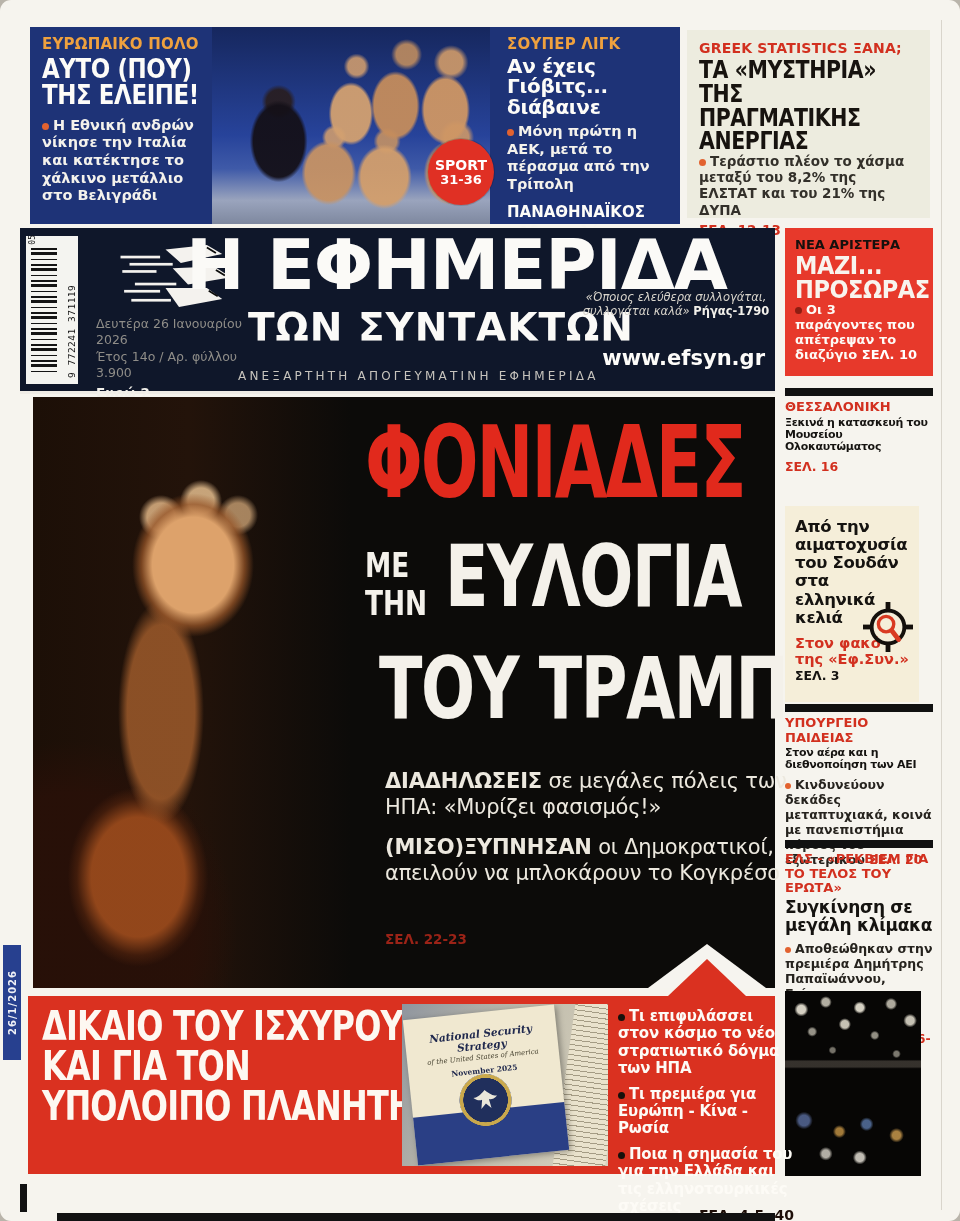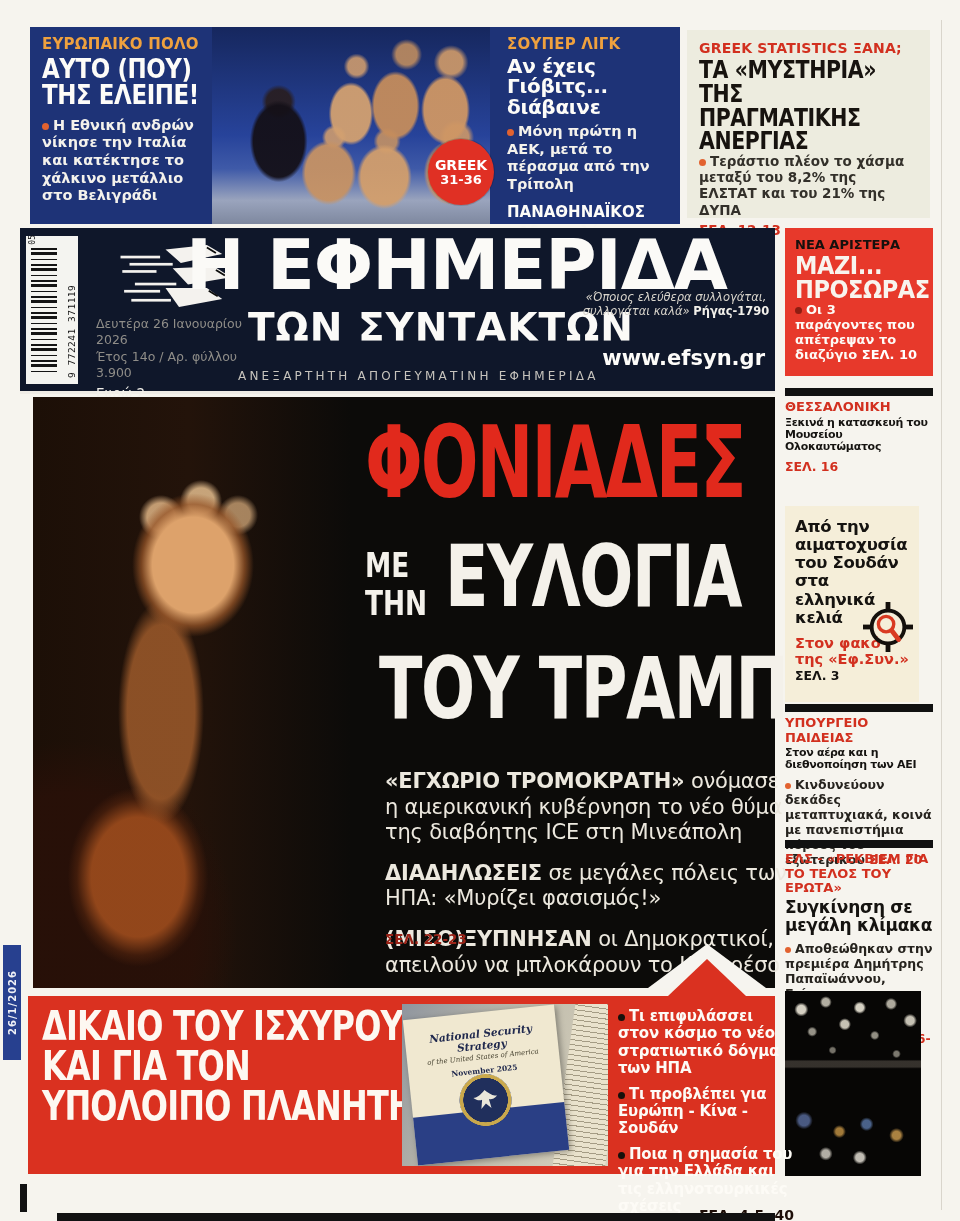--- a/index.html
+++ b/index.html
@@ -1,17 +1,17 @@
 <!DOCTYPE html>
 <html><head>
 <meta charset="utf-8">
 <style>
   html,body{margin:0;padding:0;}
   body{width:960px;height:1221px;background:#b9b4aa;font-family:"DejaVu Sans","Liberation Sans",sans-serif;}
-  .page{position:relative;width:960px;height:1221px;background:#f6f4ee;overflow:hidden;}
+  .page{position:relative;width:960px;height:1221px;background:#f6f4ee;overflow:hidden;border-radius:11px;}
   .abs{position:absolute;}
   
   .blue-strip{left:30px;top:27px;width:650px;height:197px;background:#1e3377;}
   .wp-text{left:12px;top:10px;width:170px;}
   .kicker-o{color:#efa13e;font-weight:bold;font-size:15px;line-height:1.05;letter-spacing:.2px;}
   .wp-head{margin-top:3px;width:200px;transform:scaleX(.85);transform-origin:0 0;color:#fdfcf8;font-weight:bold;font-size:27px;line-height:.98;letter-spacing:-.5px;}
   .bul{font-size:14.5px;font-weight:bold;color:#f4f2ec;line-height:1.22;}
   .bul::before{content:"";display:inline-block;width:7px;height:7px;border-radius:50%;background:#e2622f;margin-right:4px;}
   .wp-photo{left:182px;top:0;width:278px;height:197px;background-color:#23418f;
     background-image:
@@ -47,21 +47,21 @@
   .masthead{left:20px;top:228px;width:755px;height:166px;background:#0f172a;border-bottom:3px solid #efece6;box-sizing:border-box;}
   .barcode{left:6px;top:8px;width:52px;height:148px;background:#f4f4f0;}
   .barcode .bars{position:absolute;left:5px;top:12px;width:26px;height:124px;
     background:repeating-linear-gradient(180deg,#141414 0 2px,#f4f4f0 2px 4px,#141414 4px 7px,#f4f4f0 7px 11px,#141414 11px 12px,#f4f4f0 12px 16px);}
   .barcode .bnum{position:absolute;right:1px;top:8px;height:134px;writing-mode:vertical-rl;transform:rotate(180deg);font-family:"DejaVu Sans Mono",monospace;font-size:9.5px;color:#111;letter-spacing:.5px;}
   .barcode .btop{position:absolute;left:2px;top:-1px;writing-mode:vertical-rl;transform:rotate(180deg);font-family:"DejaVu Sans Mono",monospace;font-size:8px;color:#111;}
   .pens{left:100px;top:16px;}
   .mast-title{left:166px;top:2px;color:#fbfaf7;font-weight:bold;font-size:70px;letter-spacing:-1px;line-height:1;}
   .mast-sub{left:228px;top:80px;color:#fbfaf7;font-weight:bold;font-size:39px;letter-spacing:1px;line-height:1;}
   .date-block{left:76px;top:88px;width:160px;color:#8f8d88;font-size:12.5px;line-height:1.3;}
-  .date-block .price{color:#f2f0ea;font-weight:normal;font-size:13.5px;margin-top:4px;}
+  .date-block .price{color:#f2f0ea;font-weight:bold;font-size:13.5px;margin-top:4px;}
   .motto{right:4px;top:62px;width:190px;text-align:center;color:#d8d4cb;font-size:11.5px;font-style:italic;line-height:1.25;}
   .motto .auth{font-style:normal;font-weight:bold;color:#f2f0ea;}
   .website{right:10px;top:118px;color:#fdfcf9;font-weight:bold;font-size:21px;}
   .tagline{left:218px;top:141px;color:#c7c4bd;font-size:12px;letter-spacing:3.2px;}
   
   .sb-red{left:785px;top:228px;width:148px;height:148px;background:#e7392b;padding:9px 10px;box-sizing:border-box;}
   .sb-red .k{color:#16100d;font-weight:bold;font-size:13px;}
   .sb-red .h{width:142px;transform:scaleX(.9);transform-origin:0 0;margin-top:2px;color:#f8f4ee;font-weight:bold;font-size:25px;line-height:.95;letter-spacing:-.5px;}
   .sb-red .b{margin-top:8px;font-size:13px;font-weight:bold;color:#fdfbf7;line-height:1.18;}
   .sb-red .b::before{content:"";display:inline-block;width:7px;height:7px;border-radius:50%;background:#8d1d12;margin-right:4px;}
@@ -150,21 +150,21 @@
 <div class="page">
 
   <div class="abs blue-strip">
     <div class="abs wp-text">
       <div class="kicker-o">ΕΥΡΩΠΑΙΚΟ ΠΟΛΟ</div>
       <div class="wp-head">ΑΥΤΟ (ΠΟΥ) ΤΗΣ ΕΛΕΙΠΕ!</div>
       <p class="bul" style="margin:8px 0 0 0;">Η Εθνική ανδρών νίκησε την Ιταλία και κατέκτησε το χάλκινο μετάλλιο στο Βελιγράδι</p>
     </div>
     <div class="abs wp-photo"></div>
     <div class="abs sport-badge">
-      <span class="l1">GREEK</span>
+      <span class="l1">SPORT</span>
       <span class="l2">31-36</span>
     </div>
     <div class="abs sl-text">
       <div class="kicker-o">ΣΟΥΠΕΡ ΛΙΓΚ</div>
       <div class="sl-head">Αν έχεις Γιόβιτς... διάβαινε</div>
       <p class="bul" style="margin:6px 0 0 0;">Μόνη πρώτη η ΑΕΚ, μετά το πέρασμα από την Τρίπολη</p>
       <div class="sl-sub">ΠΑΝΑΘΗΝΑΪΚΟΣ</div>
       <p class="bul" style="margin:2px 0 0 0;">Αδικαιολόγητα «πειράματα», δικαιολογημένη γκέλα</p>
     </div>
   </div>
@@ -273,21 +273,20 @@
       <div class="stack">
         <div>ΜΕ</div>
         <div>ΤΗΝ</div>
       </div>
       <div class="hl-big">ΕΥΛΟΓΙΑ</div>
     </div>
     <div class="abs hl3">
       <div class="hl-big">ΤΟΥ ΤΡΑΜΠ</div>
     </div>
     <div class="abs decks">
-      <p><span class="ld">«ΕΓΧΩΡΙΟ ΤΡΟΜΟΚΡΑΤΗ»</span><span> ονόμασε η αμερικανική κυβέρνηση το νέο θύμα της διαβόητης ICE στη Μινεάπολη</span></p>
       <p><span class="ld">ΔΙΑΔΗΛΩΣΕΙΣ</span><span> σε μεγάλες πόλεις των ΗΠΑ: «Μυρίζει φασισμός!»</span></p>
       <p><span class="ld">(ΜΙΣΟ)ΞΥΠΝΗΣΑΝ</span><span> οι Δημοκρατικοί, απειλούν να μπλοκάρουν το Κογκρέσο</span></p>
     </div>
     <div class="abs lead-ref">ΣΕΛ. 22-23</div>
   </div>
 
   <div class="abs chevron">
     <svg viewBox="0 0 118 54" width="118" height="54">
       <polygon points="0,46 59,2 118,46" fill="#f6f4ef"></polygon>
       <polygon points="20,54 59,17 98,54" fill="#da3120"></polygon>
@@ -309,21 +308,21 @@
         <div class="band"></div>
         <div class="seal">
           <svg viewBox="0 0 40 40" width="34" height="34">
             <path d="M20 8 C14 14 10 16 6 16 C10 20 14 20 16 19 L14 30 L20 24 L26 30 L24 19 C26 20 30 20 34 16 C30 16 26 14 20 8 Z" fill="#e9e6da"></path>
           </svg>
         </div>
       </div>
     </div>
     <div class="abs band-bullets">
       <p>Τι επιφυλάσσει στον κόσμο το νέο στρατιωτικό δόγμα των ΗΠΑ</p>
-      <p>Τι προβλέπει για Ευρώπη - Κίνα - Σουδάν</p>
+      <p>Τι πρεμιέρα για Ευρώπη - Κίνα - Ρωσία</p>
       <p>Ποια η σημασία του για την Ελλάδα και τις ελληνοτουρκικές σχέσεις</p>
       <div class="band-ref">ΣΕΛ. 4-5, 40</div>
     </div>
   </div>
 
   <div class="abs vdate">26/1/2026</div>
   <div class="abs left-tick"></div>
   <div class="abs bottom-bar"></div>
   <div class="abs page-edge"></div>
 

